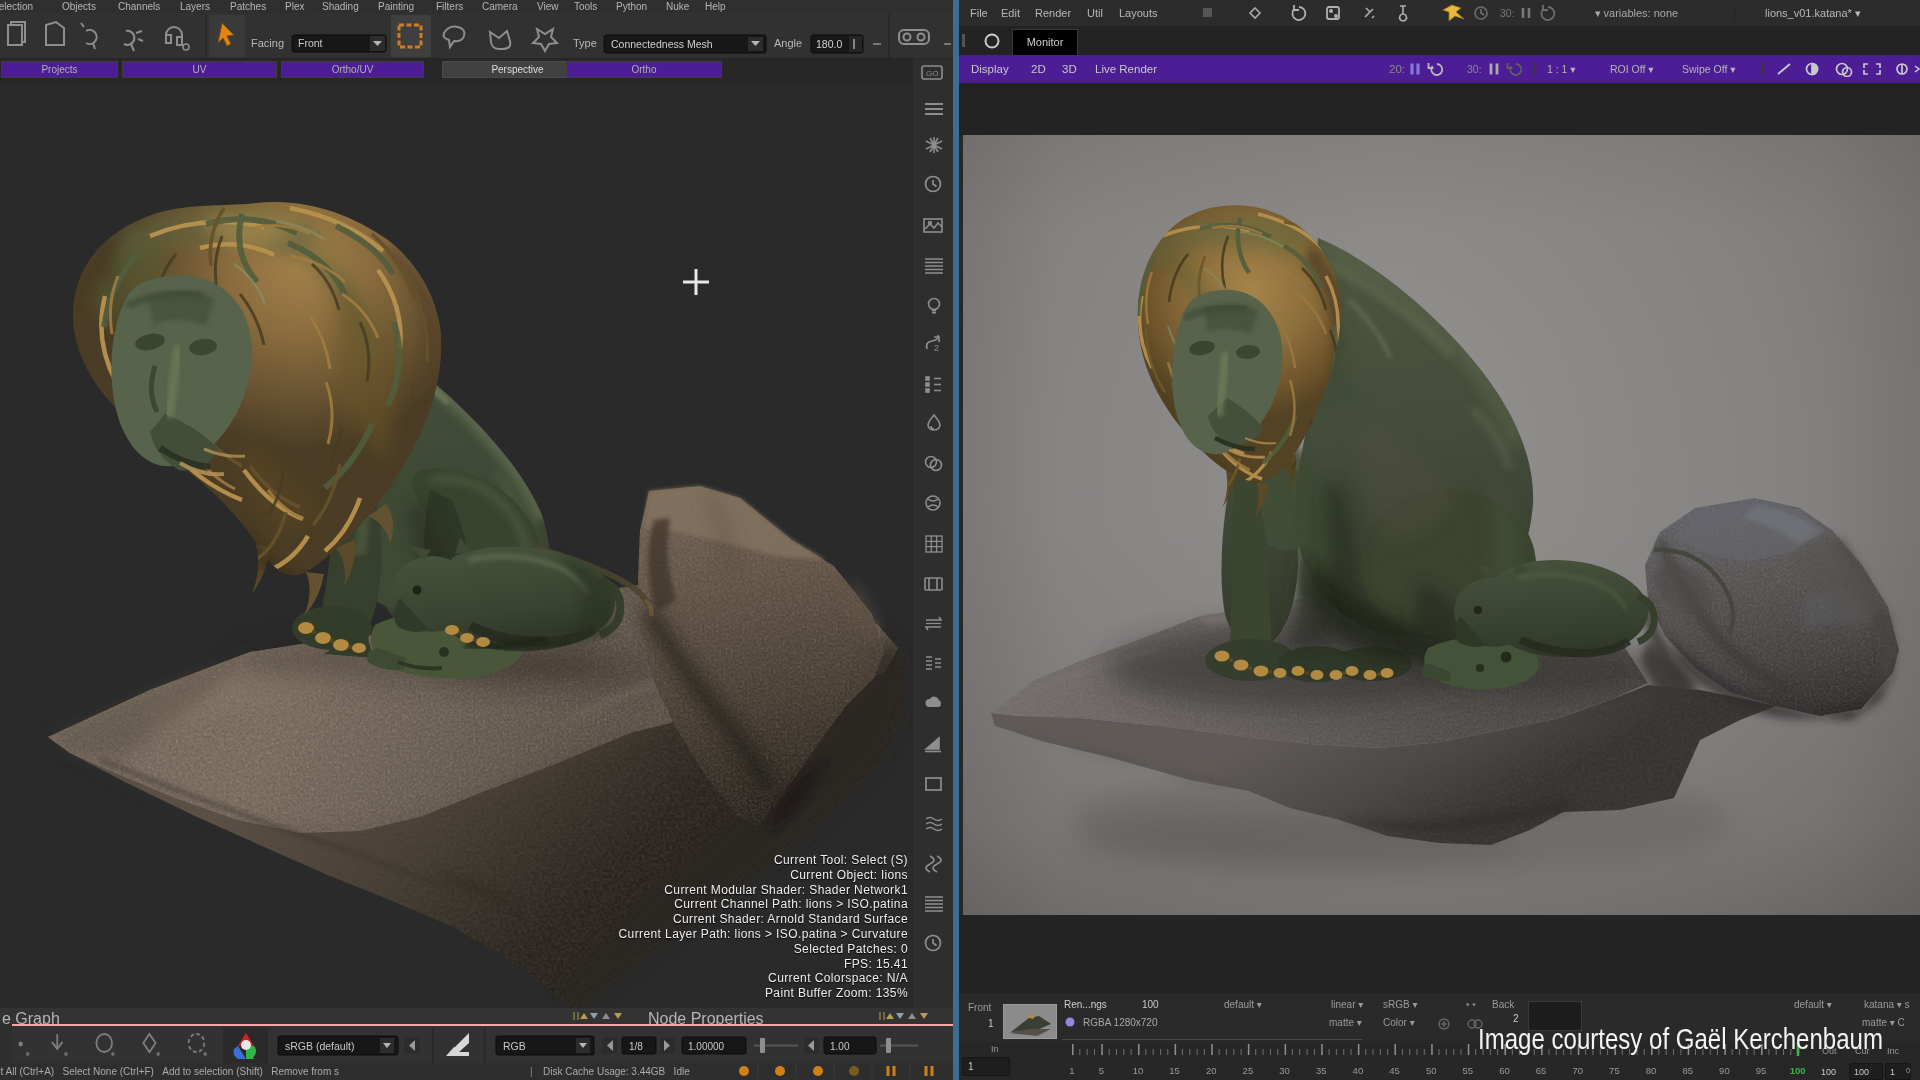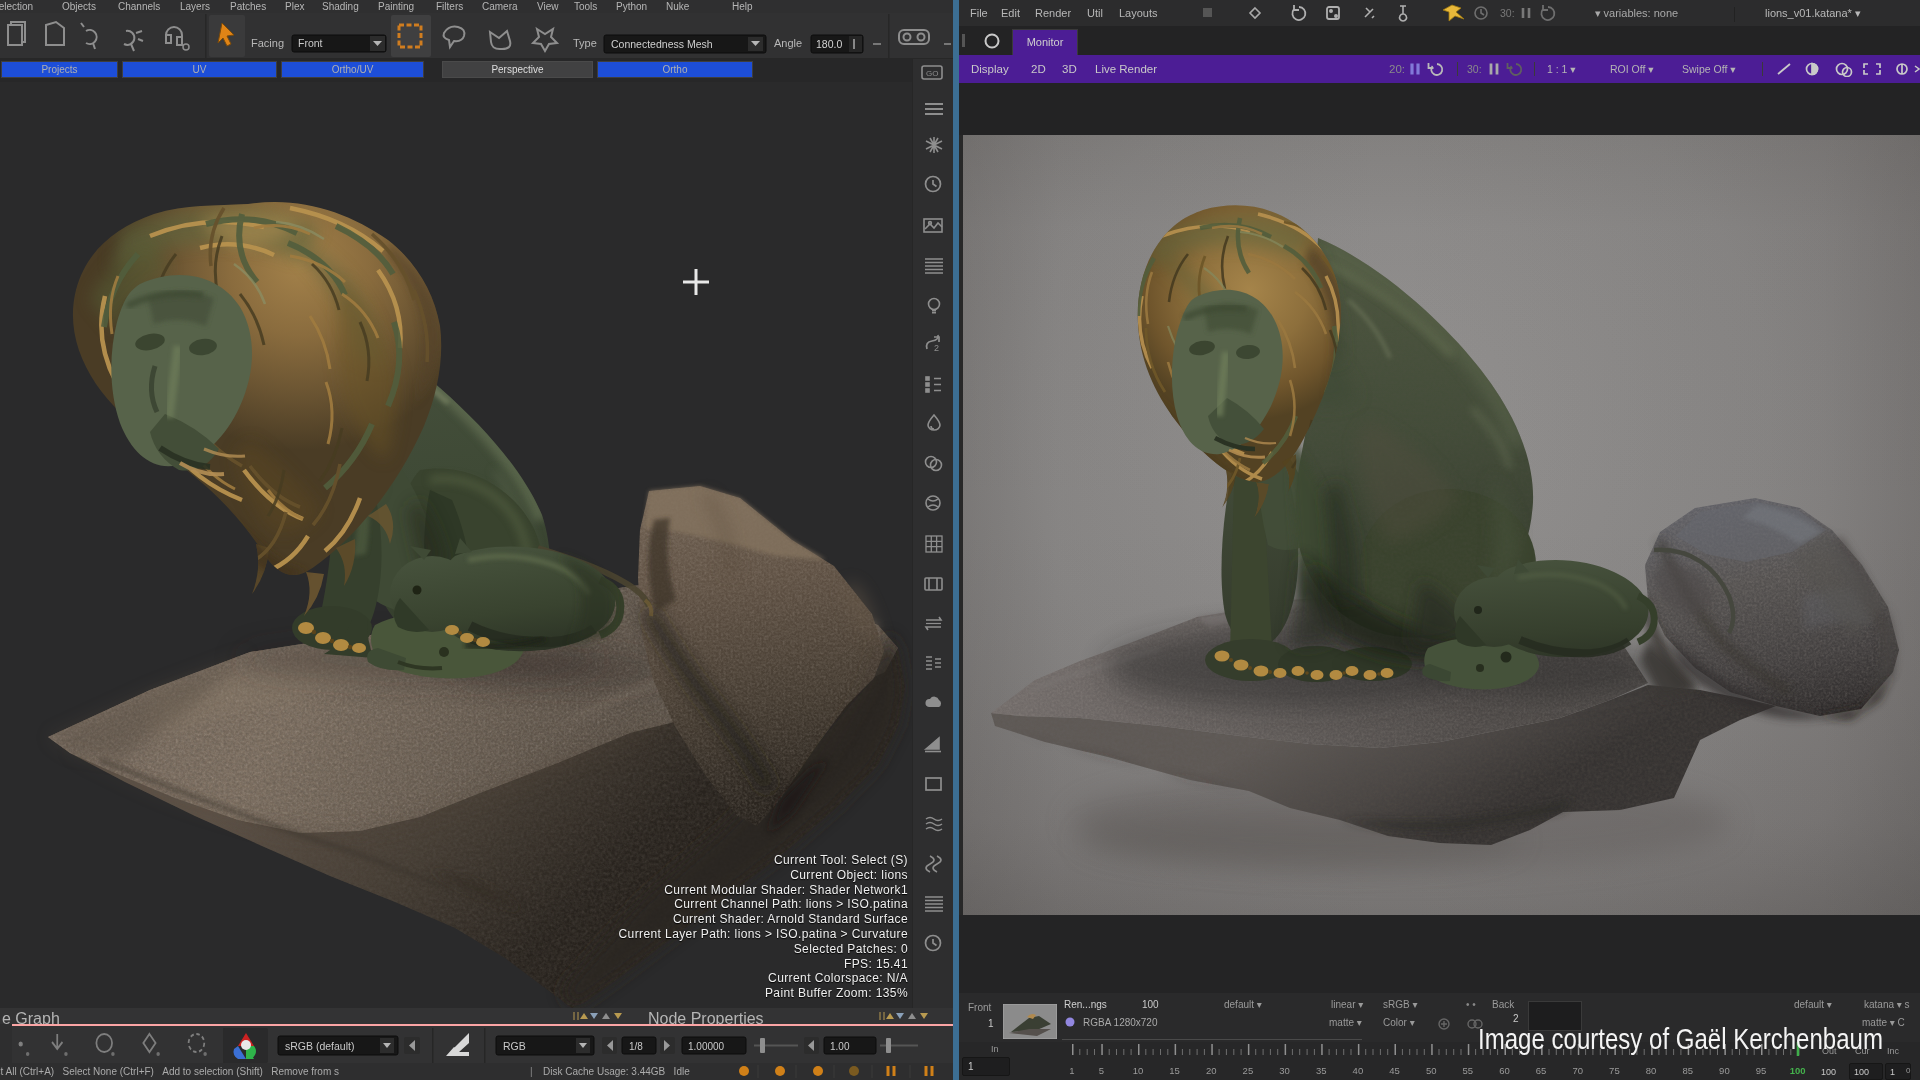--- a/index.html
+++ b/index.html
@@ -4,36 +4,36 @@
 *{margin:0;padding:0;box-sizing:border-box}
 html,body{width:1920px;height:1080px;overflow:hidden;background:#262626}
 #root{position:relative;width:1920px;height:1080px;font-family:"Liberation Sans",sans-serif;color:#c8c8c8}
 .abs{position:absolute}
 
 #mari{position:absolute;left:0;top:0;width:954px;height:1080px;background:#2e2e2f}
 #m-menu{position:absolute;left:0;top:0;width:954px;height:13px;background:#2f2f30;font-size:10px;color:#b6b6b6;white-space:nowrap}
 #m-menu span{position:absolute;top:1px}
 #m-tool{position:absolute;left:0;top:13px;width:954px;height:46px;background:#313132;border-bottom:1px solid #272727}
 #m-tabs{position:absolute;left:0;top:59px;width:954px;height:23px;background:#272728}
-.mtab{position:absolute;top:2px;height:17px;background:#1d4ed8;border:1px solid #3e3e3e;color:#b0b0b0;font-size:10px;text-align:center;line-height:16px}
+.mtab{position:absolute;top:2px;height:17px;background:#4c1d95;border:1px solid #3e3e3e;color:#b0b0b0;font-size:10px;text-align:center;line-height:16px}
 .mtab.act{background:#414142;border:1px solid #4a4a4a;color:#dedede}
 #m-view{position:absolute;left:0;top:82px;width:912px;height:926px;background:#4d7c0f;overflow:hidden}
 #m-hud{position:absolute;right:4px;top:771px;text-align:right;font-size:12px;letter-spacing:0.4px;line-height:14.8px;color:#f0f0f0;text-shadow:0 1px 1px #000}
 #m-vbar{position:absolute;left:912px;top:59px;width:42px;height:949px;background:#2e2e2f;border-left:1px solid #262626}
 #m-ng{position:absolute;left:0;top:1008px;width:954px;height:16px;background:#333334;font-size:16px;color:#b5b5b5}
 #m-btool{position:absolute;left:12px;top:1024px;width:954px;height:39px;background:#323233;border-top:2px solid #fca5a5}
 #m-status{position:absolute;left:0;top:1063px;width:954px;height:17px;background:#2e2e2f;font-size:10px;color:#ababab;white-space:nowrap}
 
 #blue{position:absolute;left:953px;top:0;width:6px;height:1080px;background:#3c6e93}
 
 #kat{position:absolute;left:959px;top:0;width:961px;height:1080px;background:#282828}
 #k-menu{position:absolute;left:0;top:0;width:961px;height:26px;background:#2c2c2d;font-size:11px;color:#b8b8b8}
 #k-menu span{position:absolute;top:7px}
 #k-row2{position:absolute;left:0;top:26px;width:961px;height:29px;background:#232324}
-#k-tab{position:absolute;left:53px;top:3px;width:66px;height:26px;background:#4c1d95;border:1px solid #3a3a3a;border-bottom:none;color:#cfcfcf;font-size:11px;text-align:center;line-height:24px}
+#k-tab{position:absolute;left:53px;top:3px;width:66px;height:26px;background:#000000;border:1px solid #3a3a3a;border-bottom:none;color:#cfcfcf;font-size:11px;text-align:center;line-height:24px}
 #k-tool{position:absolute;left:0;top:55px;width:1028px;height:28px;background:#4c1d95;font-size:11.5px;color:#c9c9c9}
 #k-tool span{position:absolute;top:8px}
 #k-dark{position:absolute;left:0;top:83px;width:961px;height:52px;background:#232324}
 #k-render{position:absolute;left:4px;top:135px;width:957px;height:780px;background:#838180}
 #k-gap{position:absolute;left:0;top:915px;width:961px;height:78px;background:#242425}
 #k-info{position:absolute;left:0;top:993px;width:961px;height:49px;background:#2a2a2b;font-size:10px;color:#9a9a9a}
 #credit{position:absolute;left:519px;top:1023px;font-size:29px;color:#f4f4f4;white-space:nowrap;transform-origin:left top}
 #k-tl{position:absolute;left:0;top:1042px;width:961px;height:38px;background:#272728;font-size:9px;color:#999}
 .fld{position:absolute;background:#1e1e1f;border:1px solid #161616;border-radius:2px;color:#c9c9c9}
 .sep{position:absolute;width:1px;background:#222;top:4px;bottom:4px}
@@ -50,21 +50,21 @@
         <span style="left:230px">Patches</span>
         <span style="left:285px">Plex</span>
         <span style="left:322px">Shading</span>
         <span style="left:378px">Painting</span>
         <span style="left:436px">Filters</span>
         <span style="left:482px">Camera</span>
         <span style="left:537px">View</span>
         <span style="left:574px">Tools</span>
         <span style="left:616px">Python</span>
         <span style="left:666px">Nuke</span>
-        <span style="left:732px">Help</span>
+        <span style="left:705px">Help</span>
   </div>
   <div id="m-tool">
     <svg width="954" height="46" viewBox="0 0 954 46">
       <g fill="none" stroke="#8e8e8e" stroke-width="2">
         <path d="M8 12 h14 v20 h-14 z M11 12 v-3 h14 v20 h-3"></path>
         <path d="M46 12 l10 -3 l8 6 v17 h-18 z"></path>
         <path d="M86 18 a7 7 0 1 1 0 12 M93 30 l2 6 M84 14 l-3 -4"></path>
         <path d="M126 18 a7 7 0 1 1 -2 13 M131 31 l3 7 M136 20 l6 -2 M138 26 l5 2"></path>
         <path d="M166 22 a8 8 0 0 1 16 0 v6 M166 22 v8 h5 v-8 z M177 24 v8 h5 v-8 z"></path>
         <circle cx="186" cy="34" r="3" stroke-width="1.5"></circle>
@@ -102,21 +102,21 @@
             <circle cx="921" cy="24" r="3.5"></circle>
       </g>
       <rect x="944" y="30" width="7" height="2" fill="#777"></rect>
     </svg>
   </div>
   <div id="m-tabs">
     <div class="mtab" style="left:1px;width:117px">Projects</div>
     <div class="mtab" style="left:122px;width:155px">UV</div>
     <div class="mtab" style="left:281px;width:143px">Ortho/UV</div>
     <div class="mtab act" style="left:442px;width:151px">Perspective</div>
-    <div class="mtab" style="left:597px;width:156px">Ortho</div>
+    <div class="mtab" style="left:566px;width:156px">Ortho</div>
   </div>
   <div id="m-view">
     <svg id="sceneL" width="912" height="926" viewBox="0 82 912 926">
           <defs>
   <linearGradient id="lSlabTop" x1="60" y1="630" x2="520" y2="880" gradientUnits="userSpaceOnUse">
     <stop offset="0" stop-color="#7a6c60"></stop>
               <stop offset="0.45" stop-color="#837465"></stop>
               <stop offset="1" stop-color="#5c5248"></stop>
   </linearGradient>
   <linearGradient id="lSlabFront" x1="250" y1="780" x2="470" y2="1010" gradientUnits="userSpaceOnUse">

